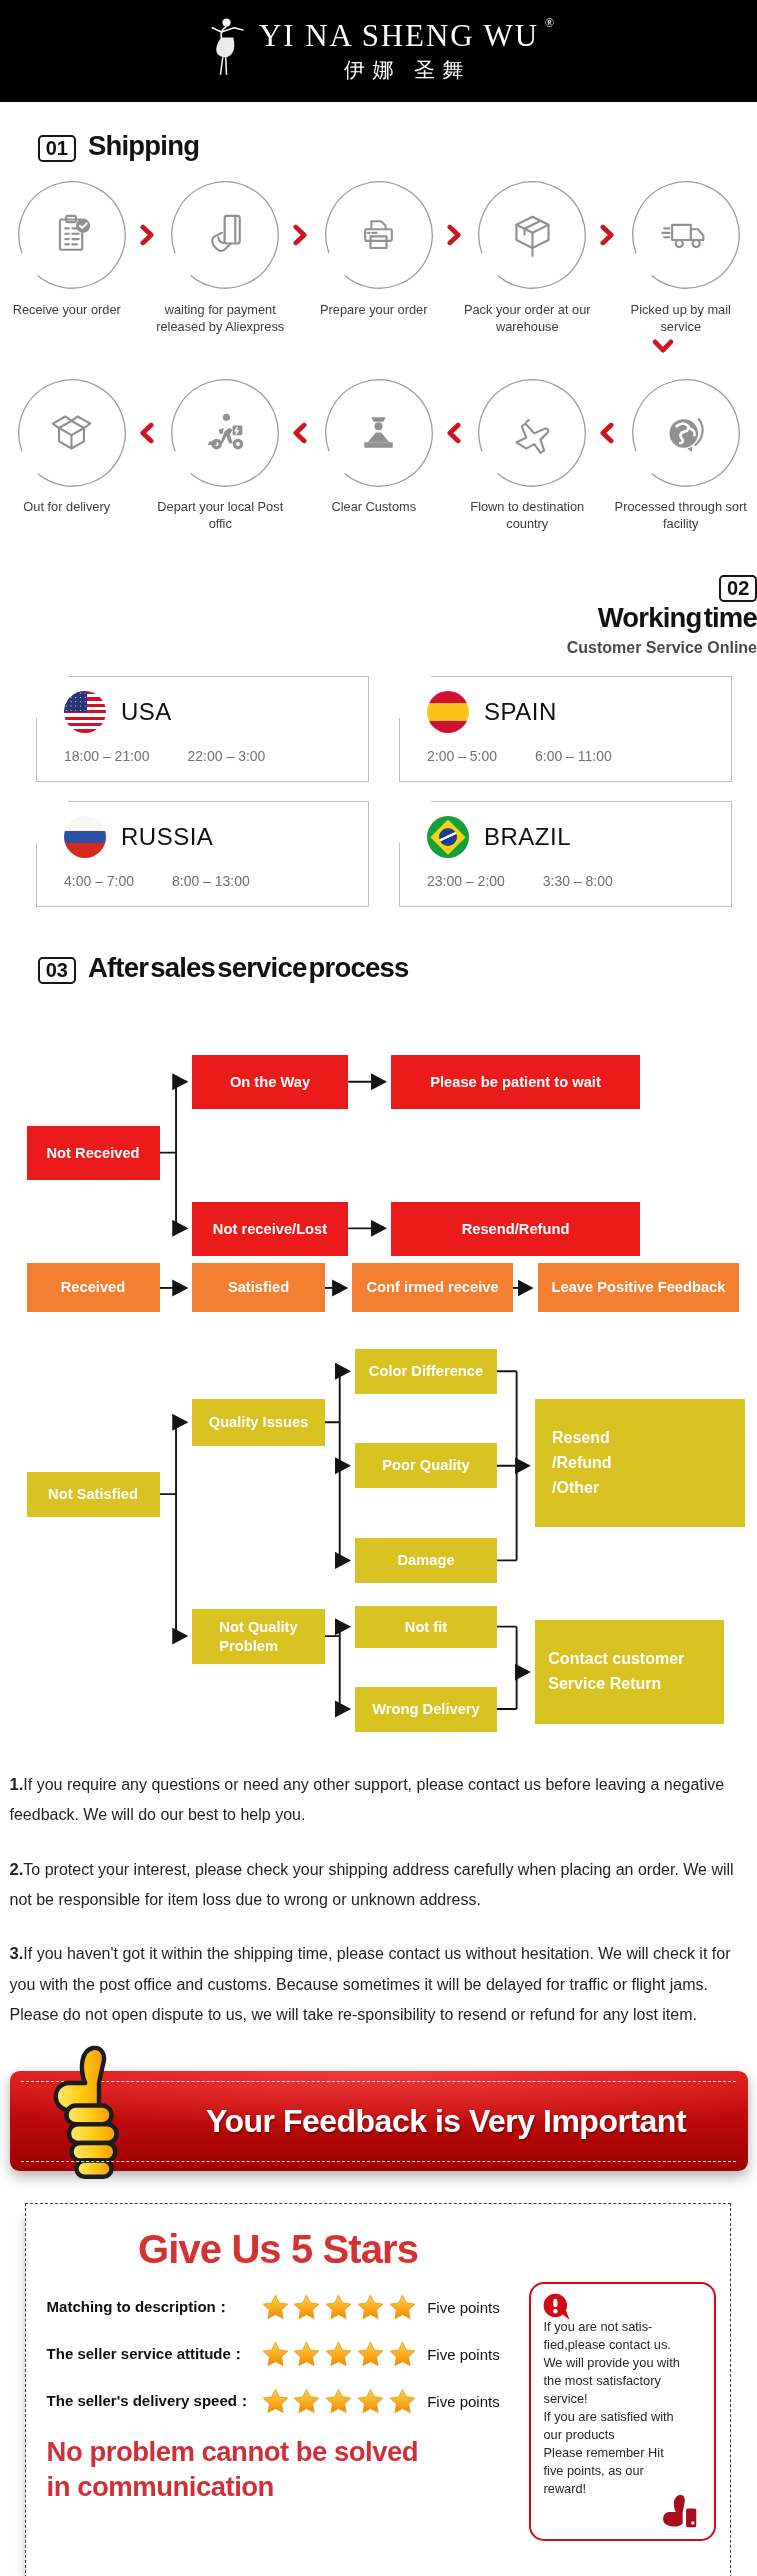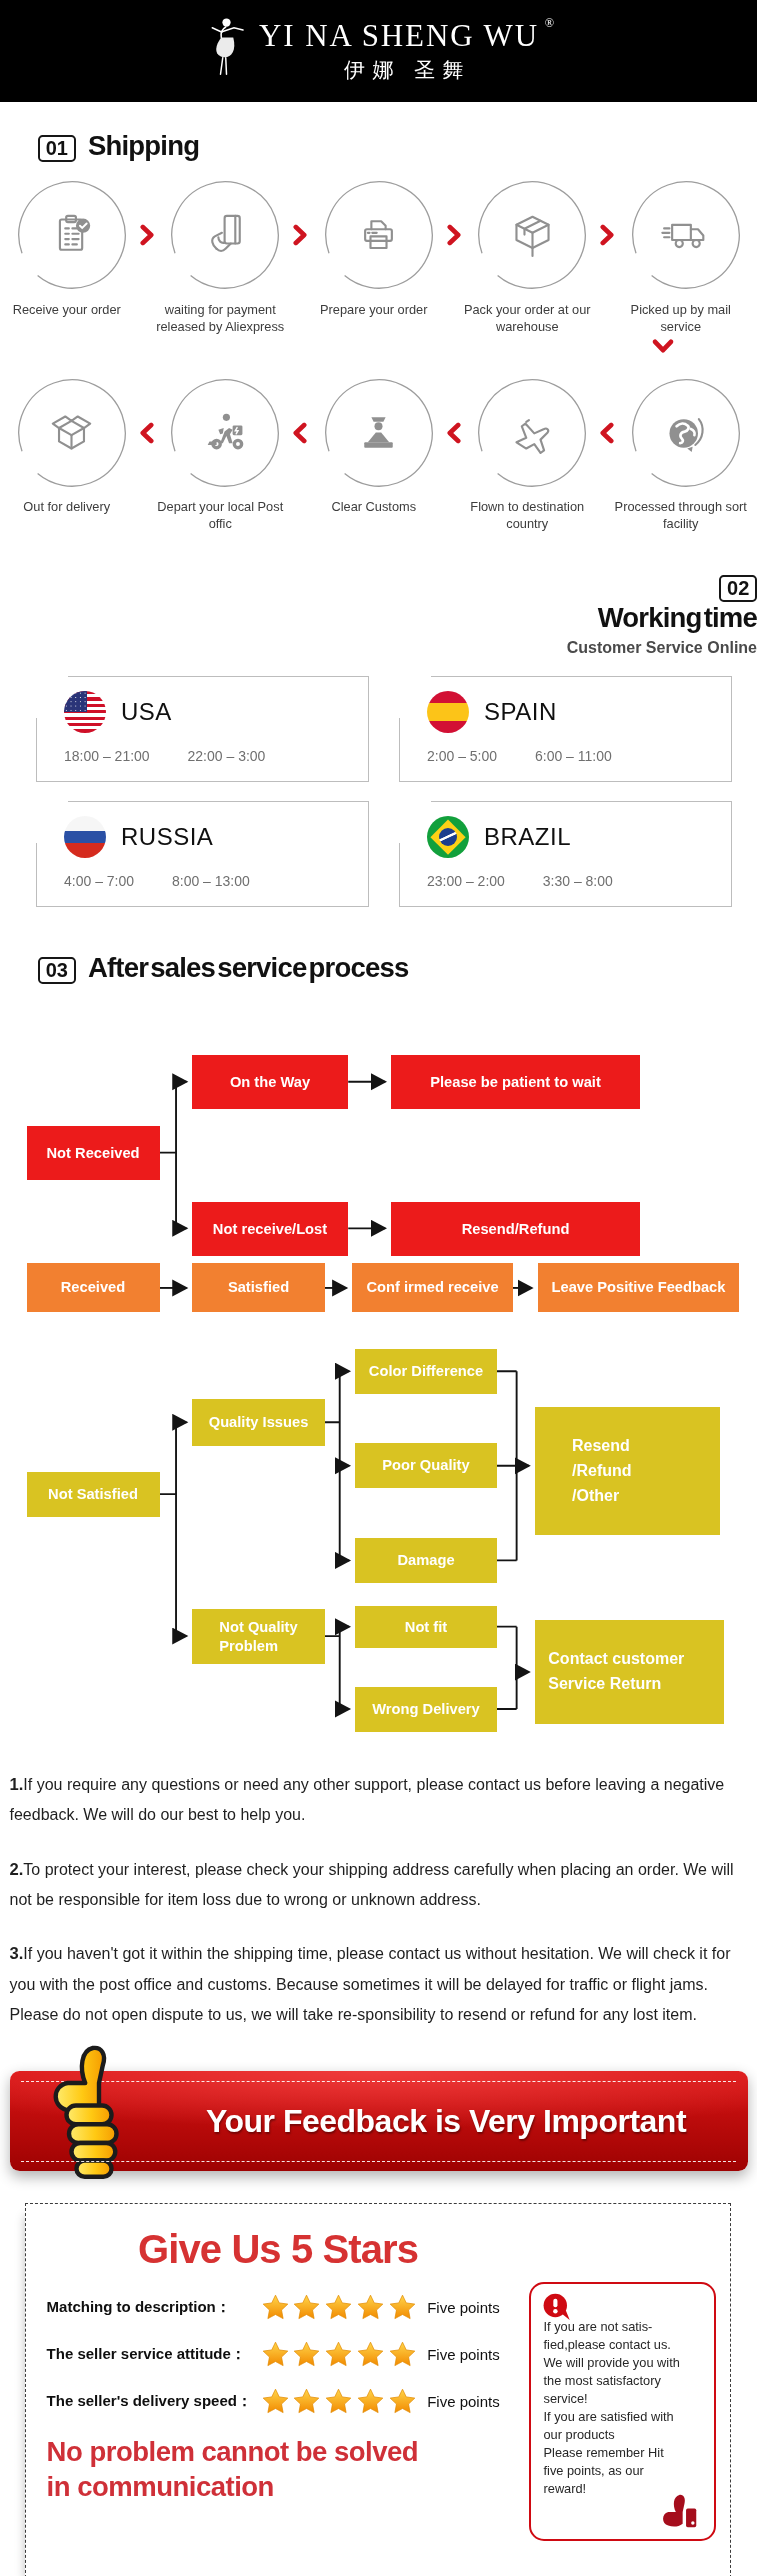--- a/index.html
+++ b/index.html
@@ -446,21 +446,21 @@
 
       <div class="fbox forange" style="left:26.5px;top:222px;width:133px;height:49px;" data-interactable="false">Received</div>
       <div class="fbox forange" style="left:192px;top:222px;width:133px;height:49px;" data-interactable="false">Satisfied</div>
       <div class="fbox forange" style="left:352px;top:222px;width:161px;height:49px;" data-interactable="false">Conf irmed receive</div>
       <div class="fbox forange" style="left:538px;top:222px;width:201px;height:49px;" data-interactable="false">Leave Positive Feedback</div>
 
       <div class="fbox fyellow" style="left:355px;top:308px;width:142px;height:45px;" data-interactable="false">Color Difference</div>
       <div class="fbox fyellow" style="left:192px;top:358px;width:133px;height:47px;" data-interactable="false">Quality Issues</div>
       <div class="fbox fyellow" style="left:355px;top:402px;width:142px;height:45px;" data-interactable="false">Poor Quality</div>
       <div class="fbox fyellow" style="left:26.5px;top:431px;width:133px;height:45px;" data-interactable="false">Not Satisfied</div>
-      <div class="fbox fyellow fleft pre" style="left:535px;top:366px;width:185px;height:128px;padding-left:37px;" data-interactable="false">Resend
+      <div class="fbox fyellow fleft pre" style="left:535px;top:358px;width:210px;height:128px;padding-left:17px;" data-interactable="false">Resend
 /Refund
 /Other</div>
       <div class="fbox fyellow" style="left:355px;top:497px;width:142px;height:45px;" data-interactable="false">Damage</div>
       <div class="fbox fyellow pre" style="left:192px;top:568px;width:133px;height:55px;" data-interactable="false">Not Quality
 Problem</div>
       <div class="fbox fyellow" style="left:355px;top:565px;width:142px;height:42px;" data-interactable="false">Not fit</div>
       <div class="fbox fyellow" style="left:355px;top:646px;width:142px;height:45px;" data-interactable="false">Wrong Delivery</div>
       <div class="fbox fyellow fleft pre" style="left:535px;top:579px;width:189px;height:104px;padding-left:13.3px;" data-interactable="false">Contact customer
 Service Return</div>
     </div>

